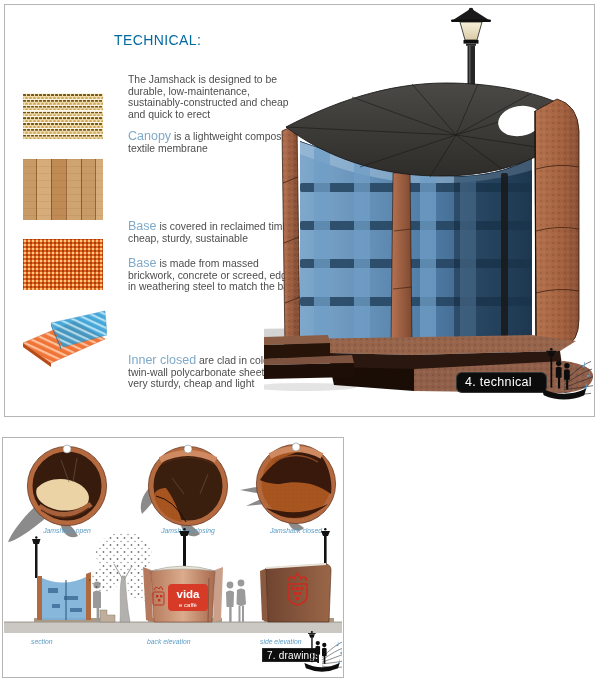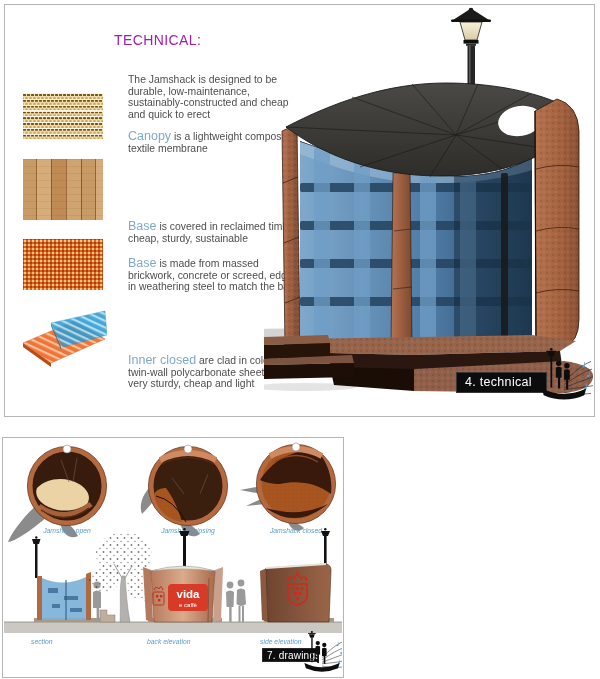--- a/index.html
+++ b/index.html
@@ -3,21 +3,21 @@
 <meta charset="utf-8">
 <style>
   html,body{margin:0;padding:0;background:#fff;}
   #page{position:relative;width:600px;height:679px;background:#fff;overflow:hidden;
         font-family:"Liberation Sans",sans-serif;}
   .card{position:absolute;background:#fff;border:1px solid #b5b5b5;}
   #card-tech{left:4px;top:4px;width:589px;height:411px;}
   #card-draw{left:2px;top:437px;width:340px;height:239px;text-align:center;}
   .abs{position:absolute;}
   h1.title{position:absolute;left:109px;top:27px;margin:0;font-size:14px;font-weight:normal;
-           letter-spacing:.4px;color:#a21caf;}
+           letter-spacing:.4px;color:#0369a1;}
   .para{position:absolute;left:109px;width:176px;margin:14px;font-size:10.4px;line-height:11.6px;
         color:#4d4d4f;}
   .term{color:#7fa9c9;font-size:12.5px;}
   .swatch{position:absolute;left:18px;}
   .sw-canvas{top:88px;width:80px;height:46px;background-color:#f0ddb0;
     background-image:
       repeating-linear-gradient(180deg,rgba(255,253,245,.85) 0 1.2px,rgba(0,0,0,0) 1.2px 5.8px),
       radial-gradient(circle at 1.5px 2px,#6e5214 1.1px,rgba(0,0,0,0) 1.4px),
       radial-gradient(circle at 1.5px 2px,#caa054 1px,rgba(0,0,0,0) 1.3px);
     background-size:auto,4px 5.8px,4px 5.8px;background-position:0 0,0 0,2px 3px;}
@@ -26,21 +26,21 @@
       repeating-linear-gradient(180deg,rgba(120,70,30,.10) 0 1px,rgba(0,0,0,0) 1px 7px),
       repeating-linear-gradient(90deg,#c79a66 0 13px,#96662f 13px 14px,#d6ad7a 14px 28px,
         #8a5c32 28px 29px,#c08a55 29px 43px,#9a6a3a 43px 44px,#cfa470 44px 58px,#8a5c32 58px 59px);}
   .sw-orange{top:234px;width:80px;height:51px;background-color:#e2611f;
     background-image:
       radial-gradient(circle,rgba(255,205,130,.95) .8px,rgba(0,0,0,0) 1.15px),
       radial-gradient(circle,rgba(110,35,0,.55) .8px,rgba(0,0,0,0) 1.15px);
     background-size:4px 4px,4px 4px;background-position:0 0,2px 2px;}
   .sw-poly{top:302px;left:16px;width:86px;height:62px;background:#fff;}
   .badge{position:absolute;background:#0c0c0c;color:#fff;font-size:12.5px;line-height:15px;
-         padding:3px 8px 3px 9px;letter-spacing:.3px;box-shadow:inset 0 0 0 1px rgba(255,255,255,.18);}
+         padding:3px 8px 3px 9px;letter-spacing:.3px;box-shadow:inset 0 0 0 1px rgba(255,255,255,.18);border-radius:6px;}
   #badge-tech{left:451px;top:367px;width:74px;}
   .bluelabel{fill:#5b9cc4;font-style:italic;font-size:6.8px;}
 </style>
 </head>
 <body>
 
 <div id="page">
 
   <svg width="0" height="0" style="position:absolute" aria-hidden="true">
     <defs>

